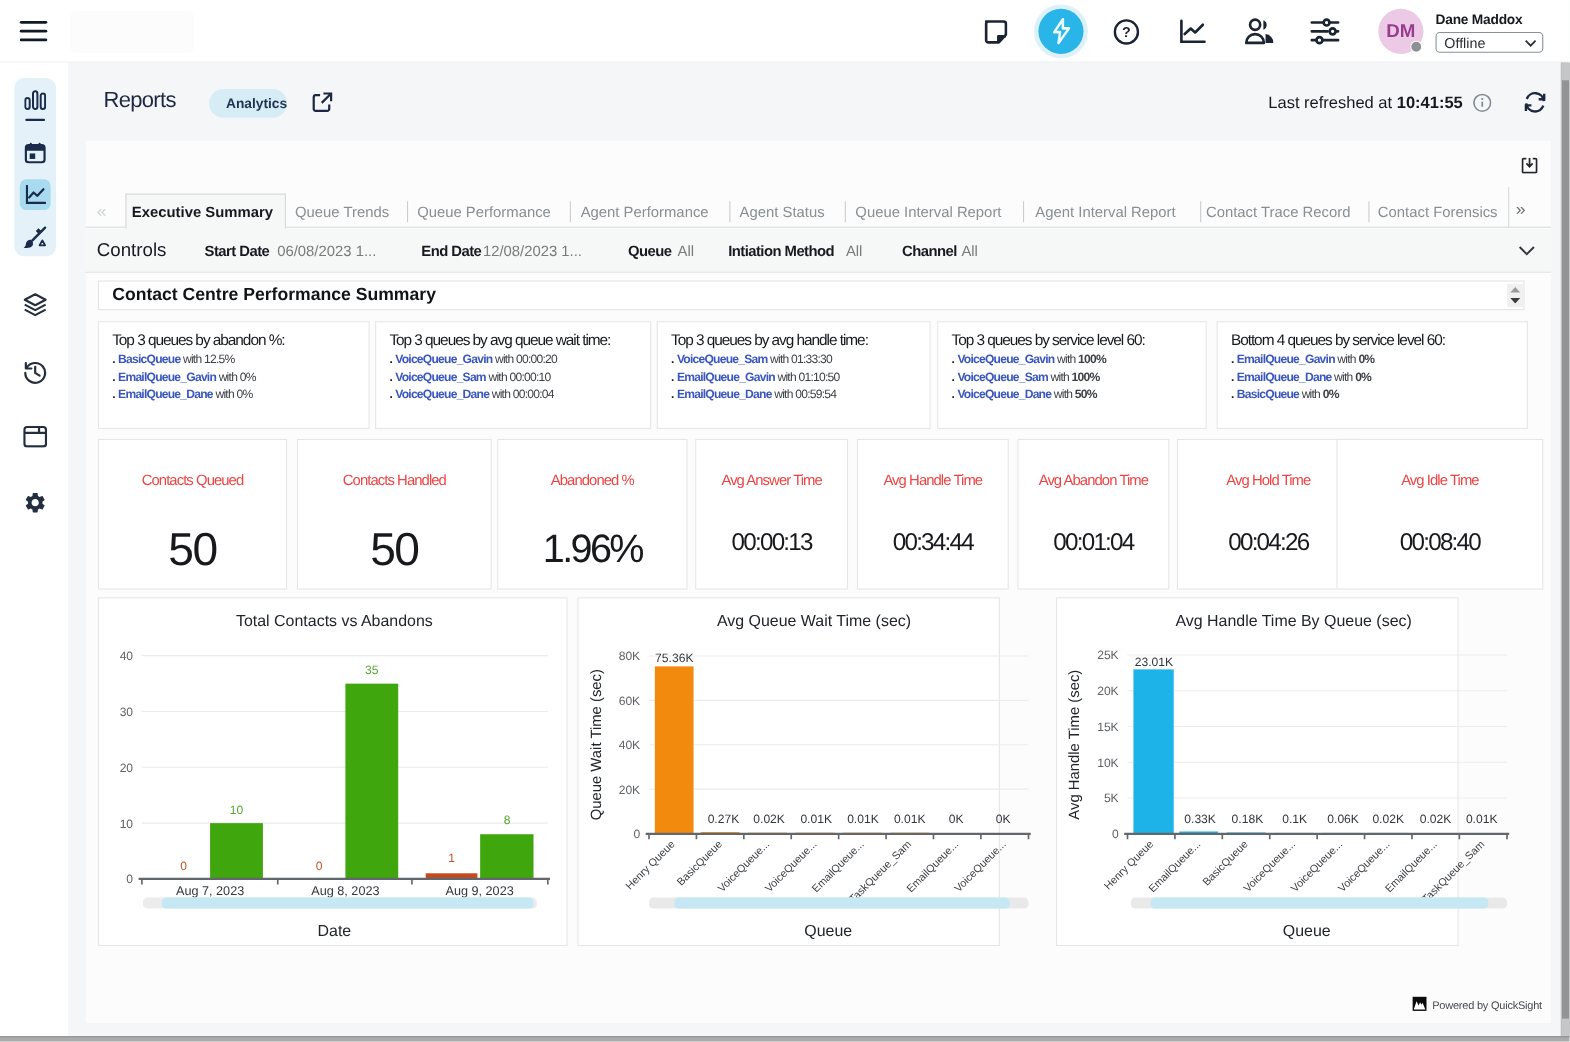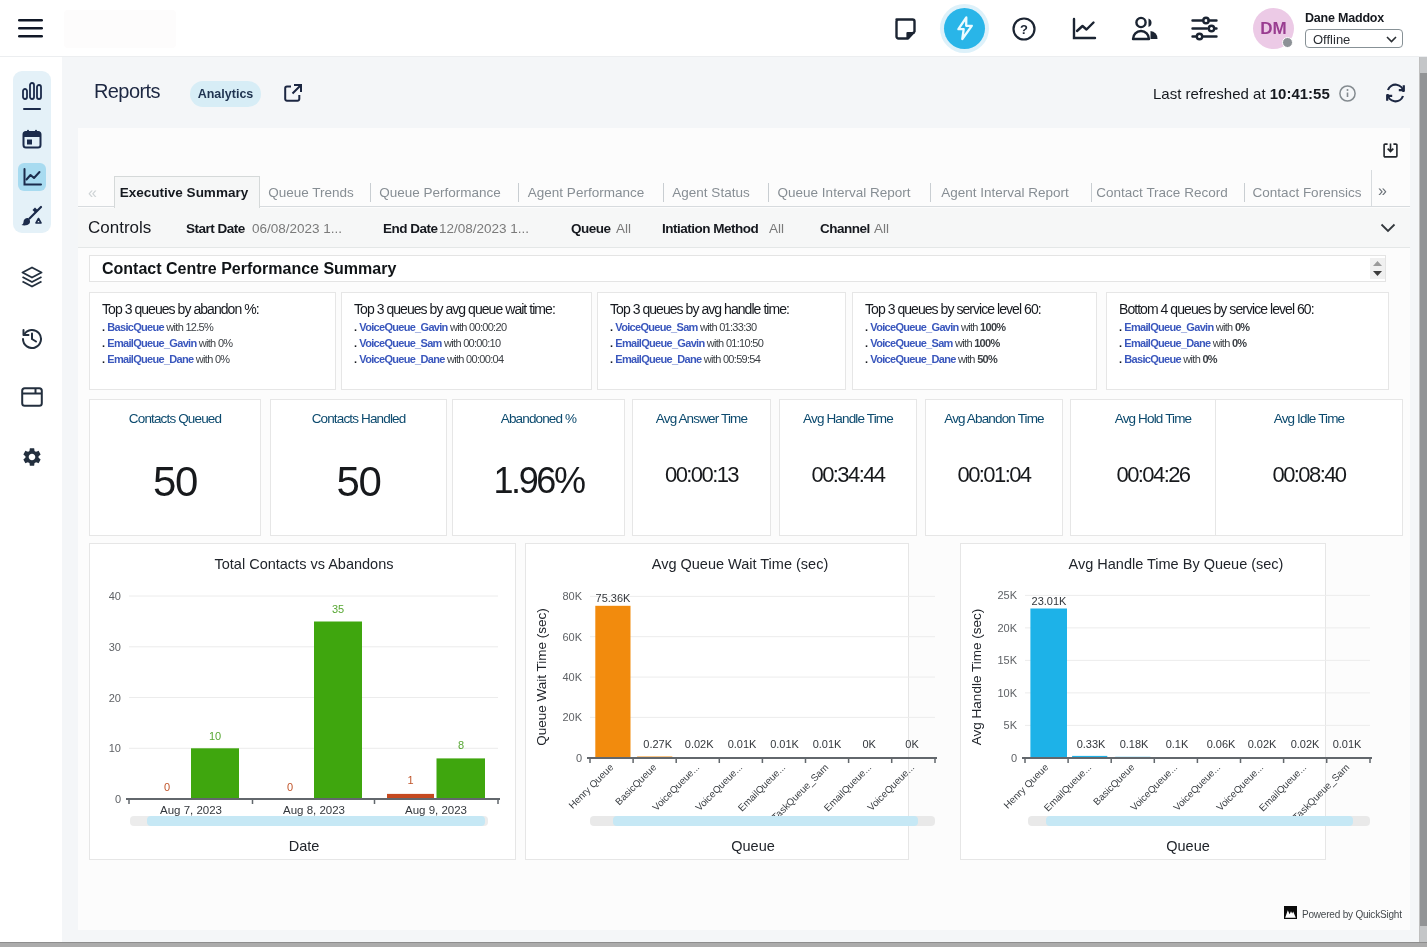--- a/index.html
+++ b/index.html
@@ -116,21 +116,21 @@
   <rect x="1.2" y="1.2" width="19.6" height="17.6" rx="2.5" fill="none" stroke="#232f3e" stroke-width="2"></rect>
   <path d="M1.2 6.5 h19.6" stroke="#232f3e" stroke-width="2"></path>
   <path d="M14.5 6.5 v-5" stroke="#232f3e" stroke-width="2"></path>
 </svg>
 
 <svg class="abs" style="left:21px;top:446px" width="22" height="22" viewBox="0 0 24 24">
   <path fill="#232f3e" d="M19.14 12.94c.04-.3.06-.61.06-.94 0-.32-.02-.64-.07-.94l2.03-1.58c.18-.14.23-.41.12-.61l-1.92-3.32c-.12-.22-.37-.29-.59-.22l-2.39.96c-.5-.38-1.03-.7-1.62-.94l-.36-2.54c-.04-.24-.24-.41-.48-.41h-3.84c-.24 0-.43.17-.47.41l-.36 2.54c-.59.24-1.13.57-1.62.94l-2.39-.96c-.22-.08-.47 0-.59.22L2.74 8.87c-.12.21-.08.47.12.61l2.03 1.58c-.05.3-.09.63-.09.94s.02.64.07.94l-2.03 1.58c-.18.14-.23.41-.12.61l1.92 3.32c.12.22.37.29.59.22l2.39-.96c.5.38 1.03.7 1.62.94l.36 2.54c.05.24.24.41.48.41h3.84c.24 0 .44-.17.47-.41l.36-2.54c.59-.24 1.13-.56 1.62-.94l2.39.96c.22.08.47 0 .59-.22l1.92-3.32c.12-.22.07-.47-.12-.61l-2.01-1.58zM12 15.6c-1.98 0-3.6-1.62-3.6-3.6s1.62-3.6 3.6-3.6 3.6 1.62 3.6 3.6-1.62 3.6-3.6 3.6z"></path>
 </svg>
 
 <div class="abs" style="left:94px;top:80px;font-size:20px;font-weight:normal;color:#1c2742;letter-spacing:-0.6px">Reports</div>
-<div class="abs" style="left:190px;top:81px;width:71px;height:26px;background:#d7edf6;border-radius:13px;text-align:center;line-height:26px;font-size:12.5px;font-weight:bold;color:#1f3350">Analytics</div>
+<div class="abs" style="left:190px;top:81px;width:71px;height:26px;background:#d7edf6;border-radius:13px;text-align:right;line-height:26px;font-size:12.5px;font-weight:bold;color:#1f3350">Analytics</div>
 <svg class="abs" style="left:282px;top:83px" width="21" height="21" viewBox="0 0 21 21">
   <path d="M9 3.5 H5 a1.8 1.8 0 0 0 -1.8 1.8 V16 A1.8 1.8 0 0 0 5 17.8 h10.5 a1.8 1.8 0 0 0 1.8 -1.8 V12" fill="none" stroke="#1c2742" stroke-width="2"></path>
   <path d="M12 2 h7 v7 M19 2 L10.5 10.5" fill="none" stroke="#1c2742" stroke-width="2"></path>
 </svg>
 <div class="abs" style="left:1153px;top:85px;font-size:15px;color:#16191f">Last refreshed at <b>10:41:55</b></div>
 <svg class="abs" style="left:1339px;top:85px" width="17" height="17" viewBox="0 0 17 17">
   <circle cx="8.5" cy="8.5" r="7.6" fill="none" stroke="#848b90" stroke-width="1.5"></circle>
   <path d="M8.5 7.5 v4.5" stroke="#848b90" stroke-width="1.6"></path>
     <circle cx="8.5" cy="5" r="1" fill="#848b90"></circle>
 </svg>
@@ -225,21 +225,21 @@
 </div>
 <div class="sbox" style="left:1106px;width:283px">
   <h4>Bottom 4 queues by service level 60:</h4>
   <div class="it"><span class="bu">.</span><span class="lk">EmailQueue_Gavin</span> with <b>0%</b></div>
   <div class="it"><span class="bu">.</span><span class="lk">EmailQueue_Dane</span> with <b>0%</b></div>
   <div class="it"><span class="bu">.</span><span class="lk">BasicQueue</span> with <b>0%</b></div>
 </div>
 
 <style>
 .kpi{position:absolute;top:399px;height:137px;background:#fff;border:1px solid #e6e6e6;text-align:center}
-.kpi .lb{margin-top:11px;font-size:13.5px;color:#0c4a6e;letter-spacing:-0.85px}
+.kpi .lb{margin-top:29px;font-size:13.5px;color:#ef4444;letter-spacing:-0.85px}
 .kpi .v1{margin-top:32px;font-size:42px;color:#17191c;letter-spacing:-1.4px}
 .kpi .v2{margin-top:36px;font-size:22px;color:#17191c;letter-spacing:-1.6px}
 </style>
 <div class="kpi" style="left:89px;width:172px">
     <div class="lb">Contacts Queued</div>
     <div class="v1">50</div>
   </div>
 <div class="kpi" style="left:270px;width:177px">
     <div class="lb">Contacts Handled</div>
     <div class="v1">50</div>

